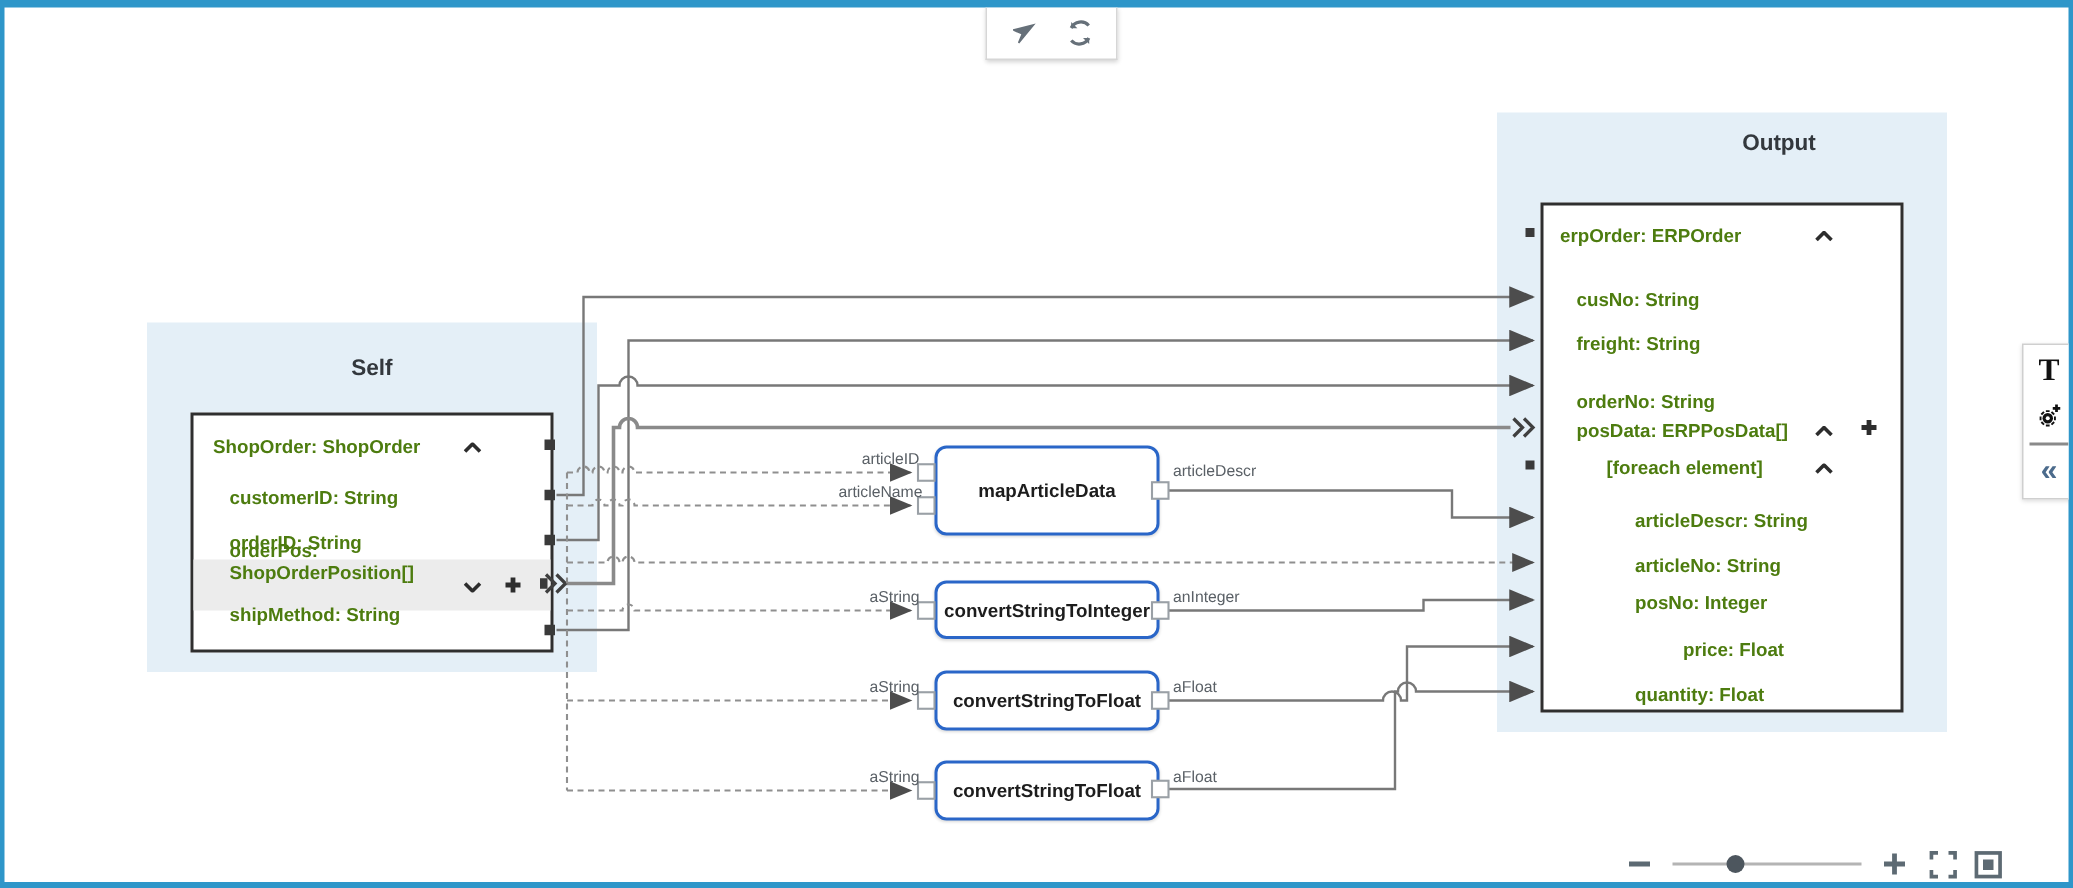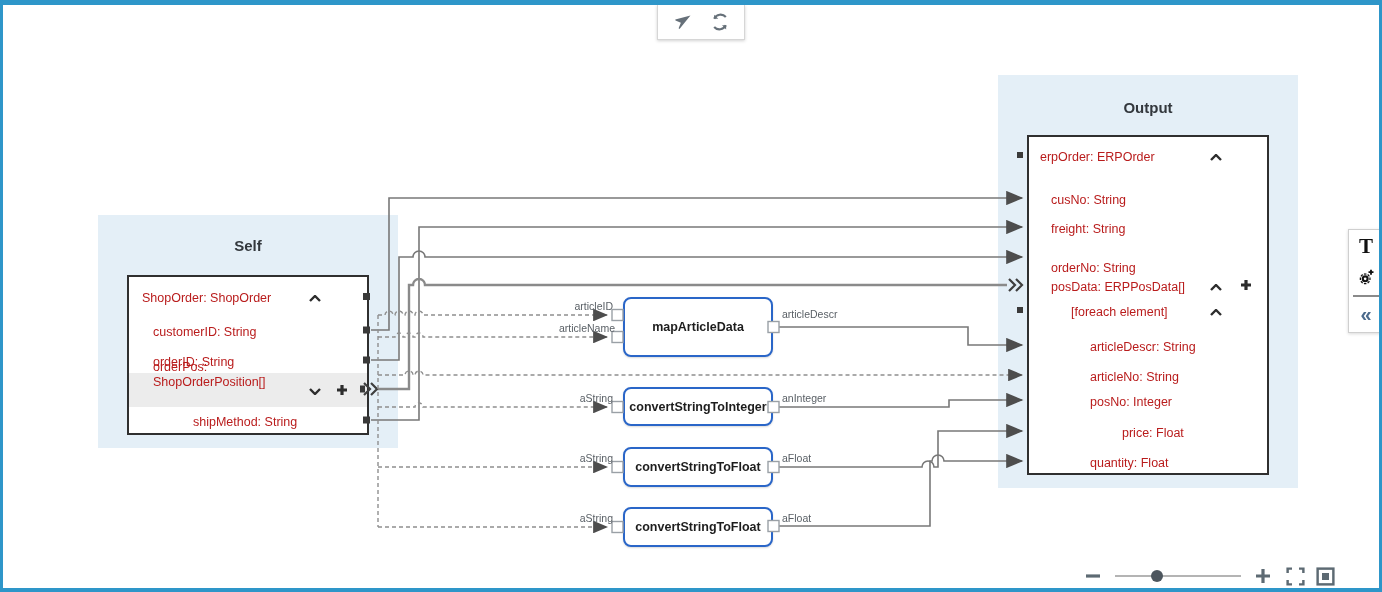--- a/index.html
+++ b/index.html
@@ -7,21 +7,21 @@
     position:relative;width:1382px;height:592px;box-sizing:border-box;
     border-style:solid;border-color:#2e96c9;border-width:5px 3px 4px 3px;
     background:#fff;overflow:hidden;
     font-family:"Liberation Sans", sans-serif;
   }
   
   .panel{position:absolute;background:#e4eff7;}
   .panel-title{position:absolute;width:100%;text-align:center;font-size:15px;font-weight:bold;color:#33383d;}
   
   .tree-box{position:absolute;background:#fff;border:2px solid #2f2f2f;box-sizing:border-box;}
-  .tree-row{position:absolute;font-size:12.5px;font-weight:normal;color:#b91c1c;line-height:18px;height:18px;white-space:nowrap;}
+  .tree-row{position:absolute;font-size:12.5px;font-weight:bold;color:#4d7c0f;line-height:18px;height:18px;white-space:nowrap;}
   .tree-row.wrap{white-space:normal;line-height:15px;height:auto;}
   .row-hl{position:absolute;background:#ececec;}
   .tree-icon{position:absolute;width:14px;height:14px;display:flex;align-items:center;justify-content:center;cursor:pointer;}
   
   .fn-box{position:absolute;background:#fff;border:2px solid #2a66c8;border-radius:8px;box-sizing:border-box;
     display:flex;align-items:center;justify-content:center;font-size:12.5px;font-weight:bold;color:#1d1d1d;
     box-shadow:0 1px 2px rgba(0,0,0,.15);}
   
   .edge-label{position:absolute;font-size:10.5px;color:#5a6066;line-height:12px;}
   .edge-label.r{text-align:right;}
@@ -49,21 +49,21 @@
 <body>
 
 <div id="app" data-interactable="false">
 
 
   <div class="panel" style="left:95px;top:210px;width:300px;height:233px;" data-interactable="false">
     <div class="panel-title" style="top:22px;text-align:center;" data-interactable="false">Self</div>
   </div>
 
   <div class="panel" style="left:995px;top:70px;width:300px;height:413px;" data-interactable="false">
-    <div class="panel-title" style="top:24px;" data-interactable="false">Output</div>
+    <div class="panel-title" style="top:12px;margin-left:38px;" data-interactable="false">Output</div>
   </div>
 
   <div class="tree-box" style="left:124px;top:270px;width:242px;height:160px;" data-interactable="false">
     <div class="row-hl" style="left:0;top:96px;width:238px;height:34px;" data-interactable="false"></div>
     <div class="tree-row" style="left:13px;top:12px;" data-interactable="true">ShopOrder: ShopOrder</div>
     <div class="tree-icon" style="left:179px;top:14px;" data-interactable="true">
       <svg width="12" height="7" viewBox="0 0 12 7">
           <path d="M1 6 L6 1 L11 6" stroke="#2d2d2d" stroke-width="2.4" fill="none"></path>
         </svg>
     </div>
@@ -73,21 +73,21 @@
     <div class="tree-icon" style="left:179px;top:107px;" data-interactable="true">
       <svg width="12" height="7" viewBox="0 0 12 7">
           <path d="M1 1 L6 6 L11 1" stroke="#2d2d2d" stroke-width="2.4" fill="none"></path>
         </svg>
     </div>
     <div class="tree-icon" style="left:206px;top:106px;" data-interactable="true">
       <svg width="12" height="12" viewBox="0 0 12 12">
           <path d="M6 1 V11 M1 6 H11" stroke="#2d2d2d" stroke-width="3.2" fill="none"></path>
         </svg>
     </div>
-    <div class="tree-row" style="left:24px;top:136px;margin-left:40px;" data-interactable="true">shipMethod: String</div>
+    <div class="tree-row" style="left:24px;top:124px;" data-interactable="true">shipMethod: String</div>
   </div>
 
   <div class="tree-box" style="left:1024px;top:130px;width:242px;height:340px;" data-interactable="false">
     <div class="tree-row" style="left:11px;top:11px;" data-interactable="true">erpOrder: ERPOrder</div>
     <div class="tree-icon" style="left:180px;top:13px;" data-interactable="true">
       <svg width="12" height="7" viewBox="0 0 12 7">
           <path d="M1 6 L6 1 L11 6" stroke="#2d2d2d" stroke-width="2.4" fill="none"></path>
         </svg>
     </div>
     <div class="tree-row" style="left:22px;top:54px;" data-interactable="true">cusNo: String</div>

